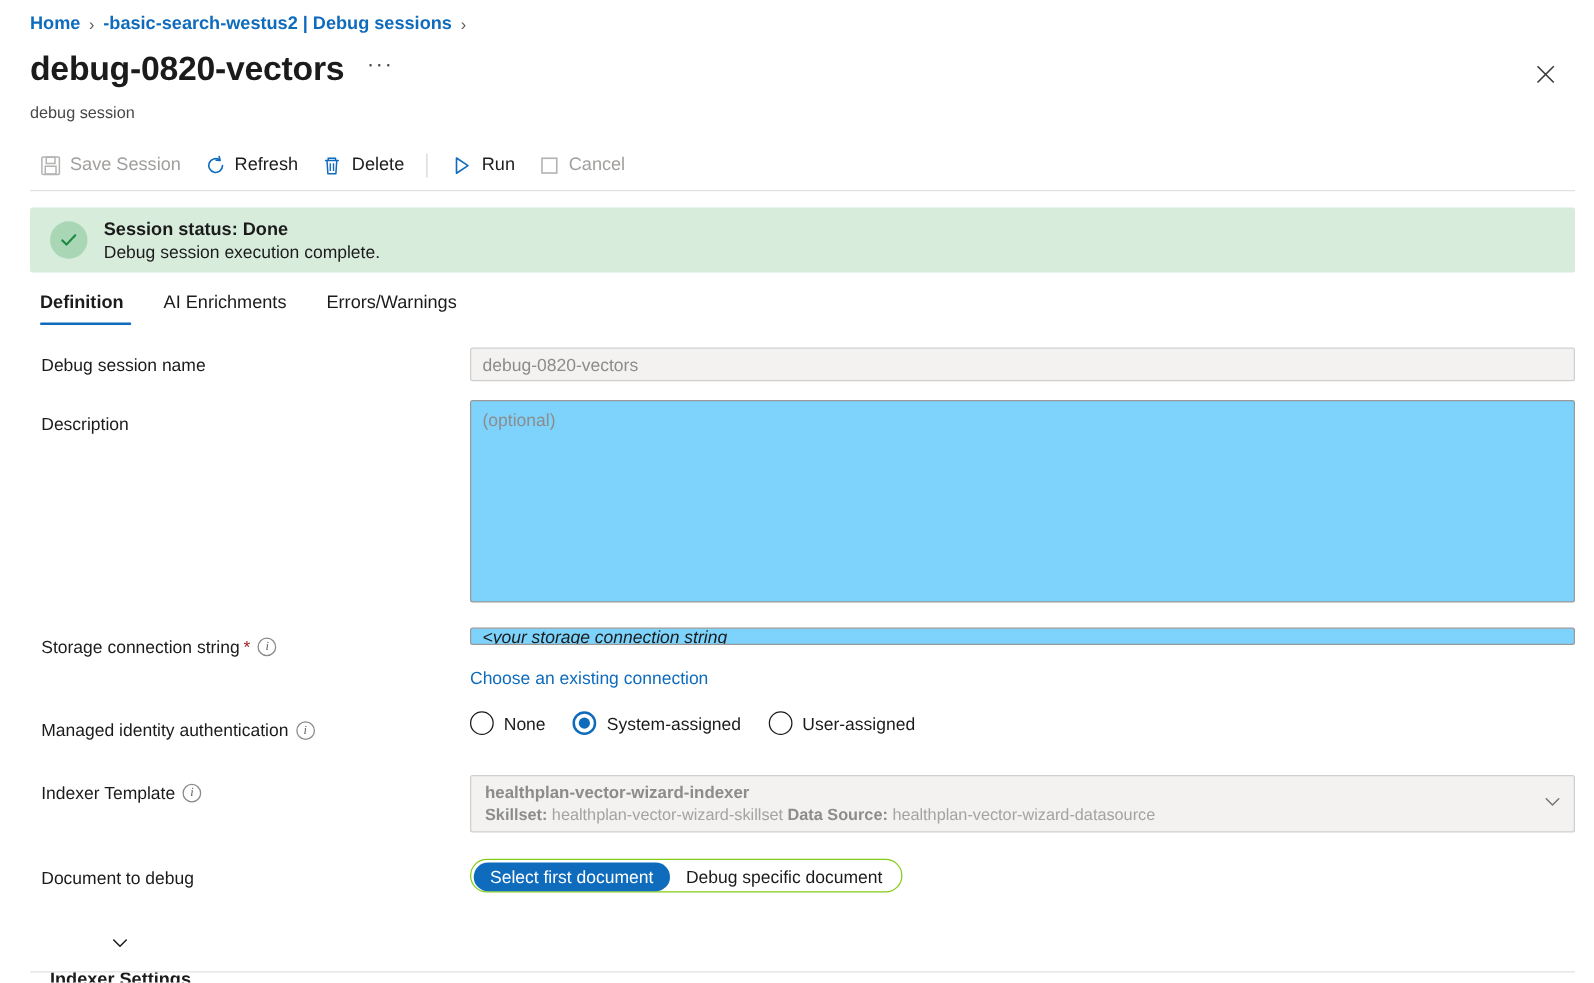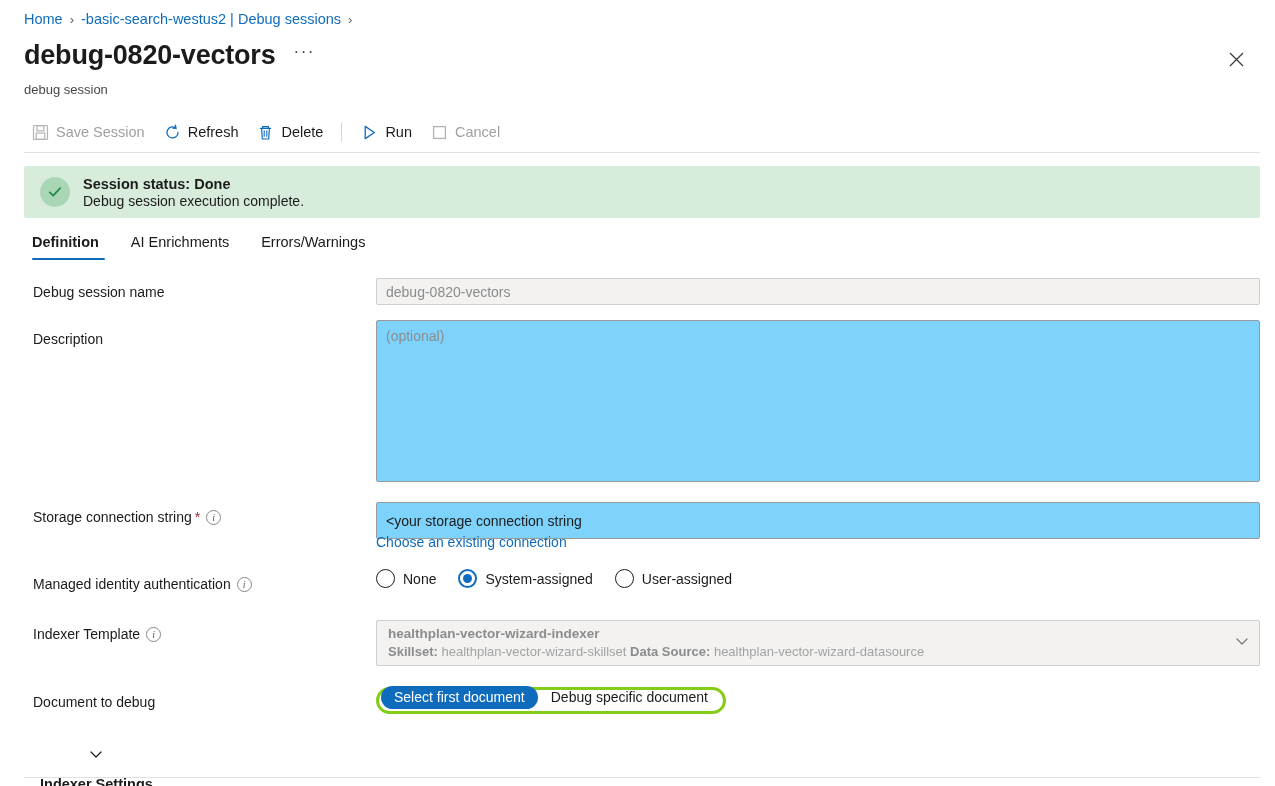--- a/index.html
+++ b/index.html
@@ -12,21 +12,21 @@
     overflow: hidden;
   }
   .page { position: relative; width: 1275px; height: 786px; }
 
   
   .breadcrumb {
     position: absolute; left: 24px; top: 11px;
     display: flex; align-items: center; gap: 7px;
     font-size: 14.5px;
   }
-  .crumb-link { color: #0f6cbd; cursor: pointer; white-space: nowrap; }
+  .crumb-link { color: #0f6cbd; cursor: pointer; white-space: nowrap; font-weight: bold; }
   .crumb-sep {
     color: #5c5c5c; font-size: 13px; line-height: 1;
     display: inline-block; transform: translateY(0px);
   }
 
   
   .title-row {
     position: absolute; left: 24px; top: 40px;
     display: flex; align-items: center; gap: 14px;
   }
@@ -163,21 +163,21 @@
   }
   .dd-line2 {
     font-size: 13px; color: #a3a3a3; line-height: 1.35; white-space: nowrap;
   }
   .dd-line2 b { color: #8c8c8c; font-weight: 600; }
   .dd-chev { color: #767676; flex: none; padding-left: 8px; }
 
   
   .segmented {
     position: absolute; left: 376px; display: inline-flex;
-    align-items: flex-end; border: 3px solid #84cc16; border-radius: 999px;
+    align-items: flex-start; border: 1px solid #84cc16; border-radius: 999px;
     background: #fff; padding: 2px; height: 27px;
   }
   .seg {
     font-size: 14px; color: #1b1b1b; padding: 2px 13px; border-radius: 999px;
     cursor: pointer; white-space: nowrap; line-height: 19px;
   }
   .seg.sel { background: #0f6cbd; color: #ffffff; font-weight: 400; }
 
   
   .collapse {
@@ -293,21 +293,21 @@
     <div class="label" style="top:69px;">
       <span>Description</span>
     </div>
     <textarea class="fld" style="top: 58px; height: 162px;" placeholder="(optional)"></textarea>
 
     <div class="label" style="top:247px;">
       <span>Storage connection string</span>
       <span class="req">*</span>
       <span class="info-ico">i</span>
     </div>
-    <input class="fld" style="top: 240px; height: 37px;" value="&lt;your storage connection string">
+    <input class="fld" style="top: 240px; height: 14px; font-style: italic;" value="&lt;your storage connection string">
     <div class="link" style="top:272px;">Choose an existing connection</div>
 
     <div class="label" style="top:314px;">
       <span>Managed identity authentication</span>
       <span class="info-ico">i</span>
     </div>
     <div class="radios" style="top:307px;">
       <div class="radio">
         <span class="radio-dot"></span>
         <span class="radio-label">None</span>

